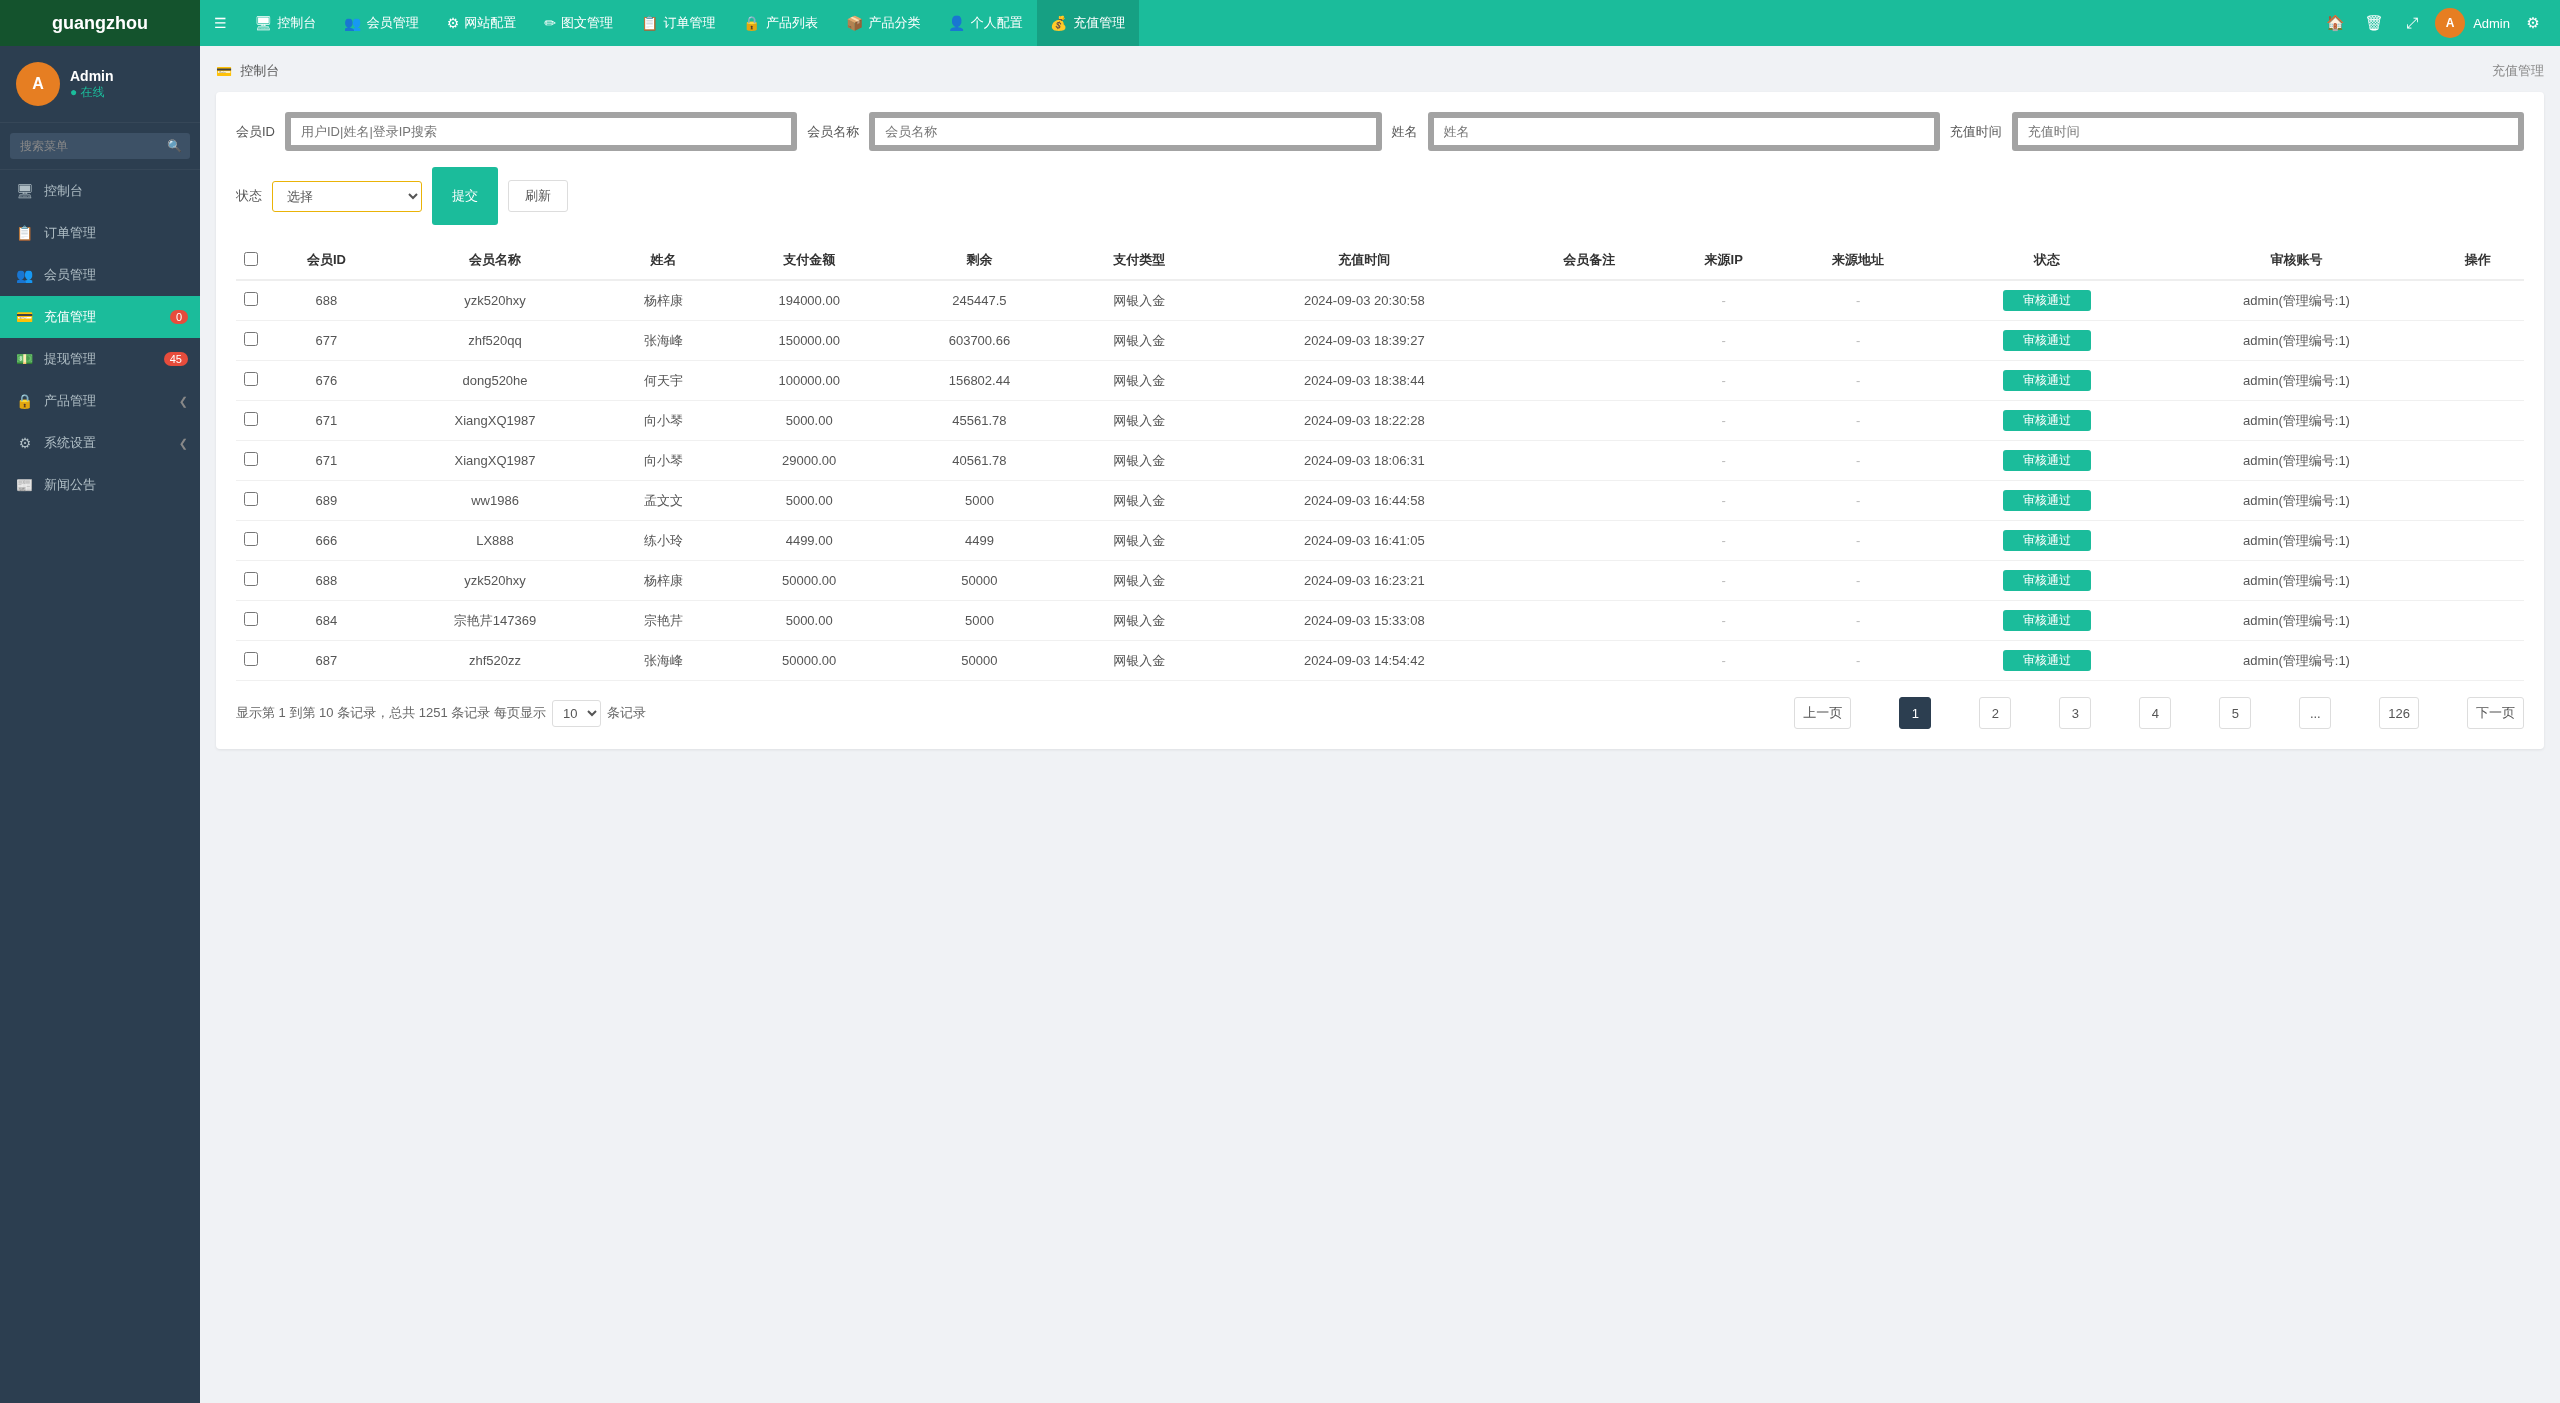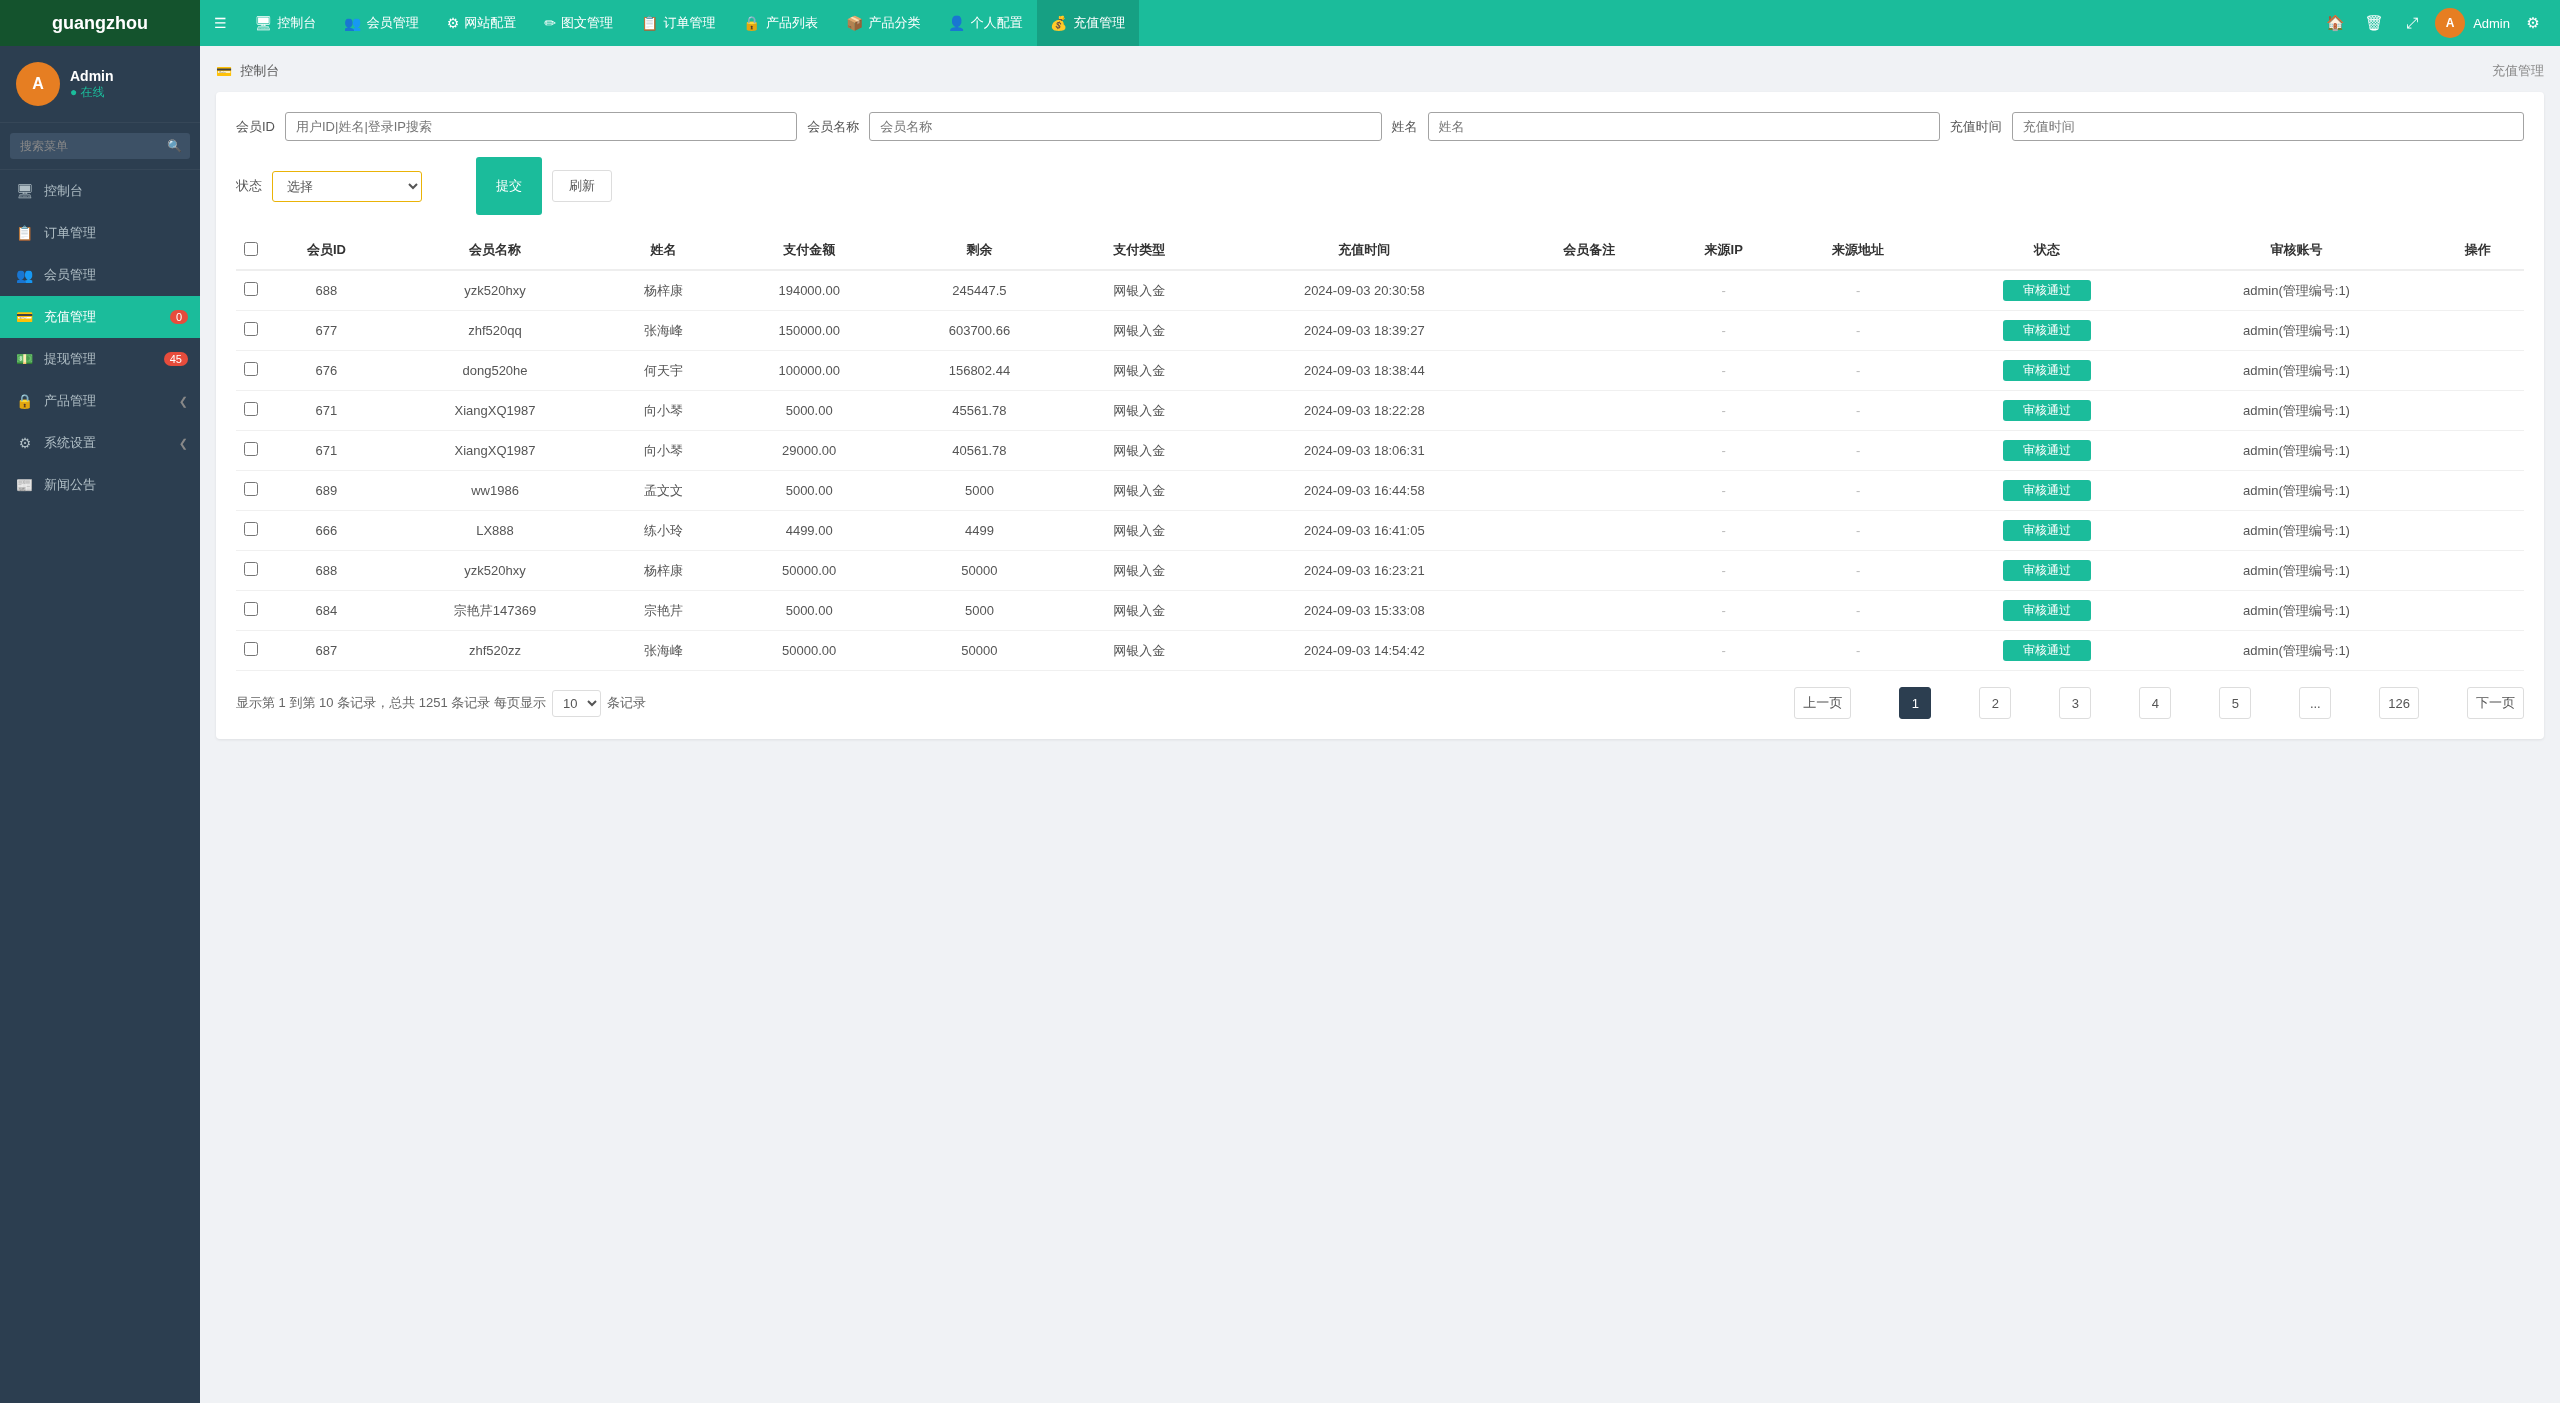--- a/index.html
+++ b/index.html
@@ -199,21 +199,21 @@
       align-items: center;
       gap: 10px;
       margin-bottom: 16px;
     }
     .filter-label {
       color: #555;
       font-size: 13px;
       white-space: nowrap;
     }
     .filter-input {
-      border: 1px solid #a3a3a3;
+      border: 6px solid #a3a3a3;
       border-radius: 3px;
       padding: 6px 10px;
       font-size: 13px;
       outline: none;
       color: #555;
       width: 100%;
     }
     .filter-select {
       border: 1px solid #eab308;
       border-radius: 3px;
@@ -232,21 +232,20 @@
       margin-bottom: 16px;
     }
     .btn-submit {
       background: #1bbc9b;
       color: #fff;
       border: none;
       border-radius: 3px;
       padding: 20px 20px;
       font-size: 13px;
       cursor: pointer;
-      margin-left: 44px;
     }
     .btn-refresh {
       background: #fff;
       color: #555;
       border: 1px solid #ddd;
       border-radius: 3px;
       padding: 6px 16px;
       font-size: 13px;
       cursor: pointer;
     }

